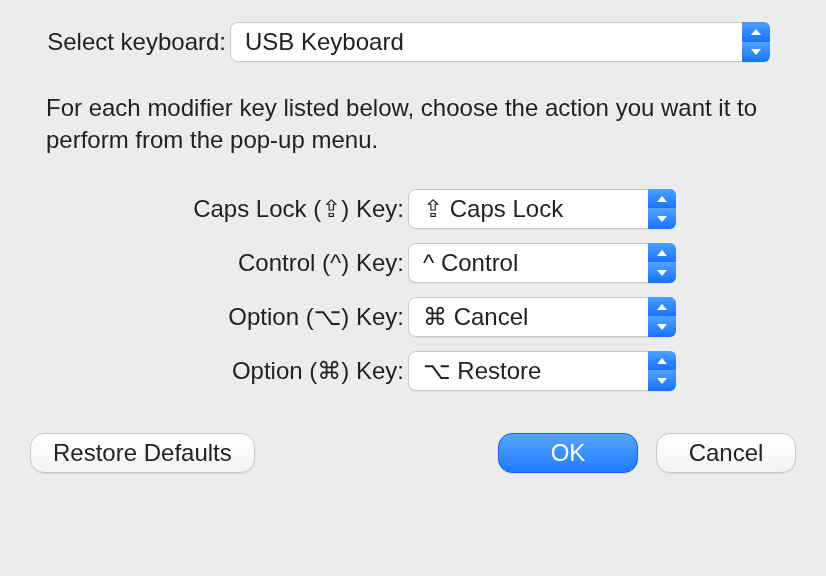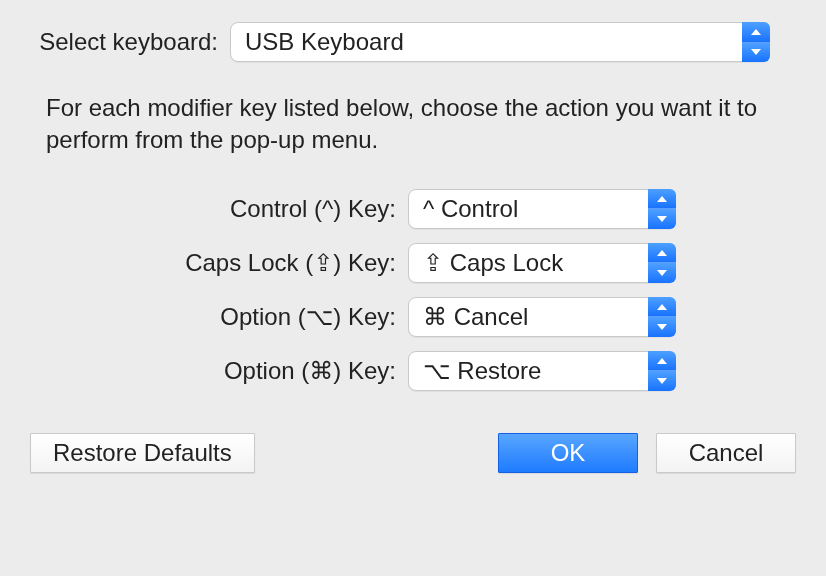--- a/index.html
+++ b/index.html
@@ -17,21 +17,21 @@
   .sheet {
     padding: 22px 30px 26px 30px;
   }
   .row {
     display: flex;
     align-items: center;
     margin-bottom: 10px;
   }
   .label-col {
     text-align: right;
-    padding-right: 12px;
+    padding-right: 4px;
   }
   .top-label { width: 200px; }
   .mod-label  { width: 378px; }
 
   .instruction {
     margin: 30px 0 32px 16px;
     line-height: 1.35;
     max-width: 766px;
   }
 
@@ -81,21 +81,21 @@
     align-items: center;
     margin-top: 42px;
     gap: 18px;
   }
   .spacer { flex: 1; }
 
   .btn {
     height: 40px;
     padding: 11px 22px;
     min-width: 90px;
-    border-radius: 1px;
+    border-radius: 14px;
     font-size: 24px;
     display: inline-flex;
     align-items: center;
     justify-content: center;
     cursor: default;
     border: 1px solid #c9c9c9;
     background: linear-gradient(#ffffff, #f3f3f3);
     box-shadow: 0 1px 1px rgba(0,0,0,0.08);
     color: #222;
   }
@@ -132,42 +132,42 @@
           </span>
       </span>
     </div>
   </div>
 
   <div class="instruction">For each modifier key listed below, choose the action you want it to perform from the pop-up menu.</div>
 
   <div class="modifier-rows">
 
     <div class="row">
+      <div class="label-col mod-label sym">Caps Lock (⇪) Key:</div>
+      <div class="popup med">
+        <span class="sym">⇪ Caps Lock</span>
+        <span class="stepper">
+          <span class="half">
+              <svg width="10" height="6">
+                <polygon points="5,0 10,6 0,6" fill="#fff"></polygon>
+              </svg>
+            </span>
+          <span class="half">
+              <svg width="10" height="6">
+                <polygon points="0,0 10,0 5,6" fill="#fff"></polygon>
+              </svg>
+            </span>
+        </span>
+      </div>
+    </div>
+
+    <div class="row">
       <div class="label-col mod-label sym">Control (^) Key:</div>
       <div class="popup med">
         <span class="sym">^ Control</span>
-        <span class="stepper">
-          <span class="half">
-              <svg width="10" height="6">
-                <polygon points="5,0 10,6 0,6" fill="#fff"></polygon>
-              </svg>
-            </span>
-          <span class="half">
-              <svg width="10" height="6">
-                <polygon points="0,0 10,0 5,6" fill="#fff"></polygon>
-              </svg>
-            </span>
-        </span>
-      </div>
-    </div>
-
-    <div class="row">
-      <div class="label-col mod-label sym">Caps Lock (⇪) Key:</div>
-      <div class="popup med">
-        <span class="sym">⇪ Caps Lock</span>
         <span class="stepper">
           <span class="half">
               <svg width="10" height="6">
                 <polygon points="5,0 10,6 0,6" fill="#fff"></polygon>
               </svg>
             </span>
           <span class="half">
               <svg width="10" height="6">
                 <polygon points="0,0 10,0 5,6" fill="#fff"></polygon>
               </svg>

